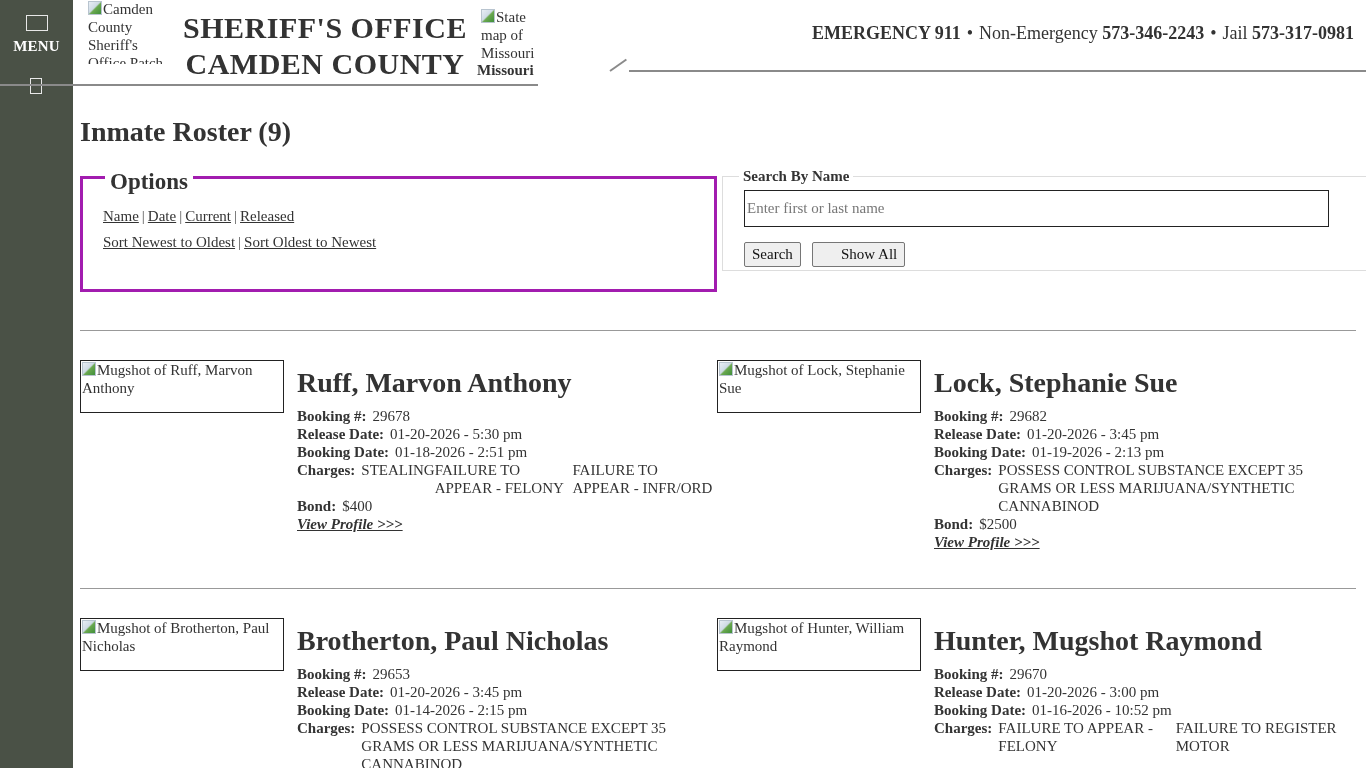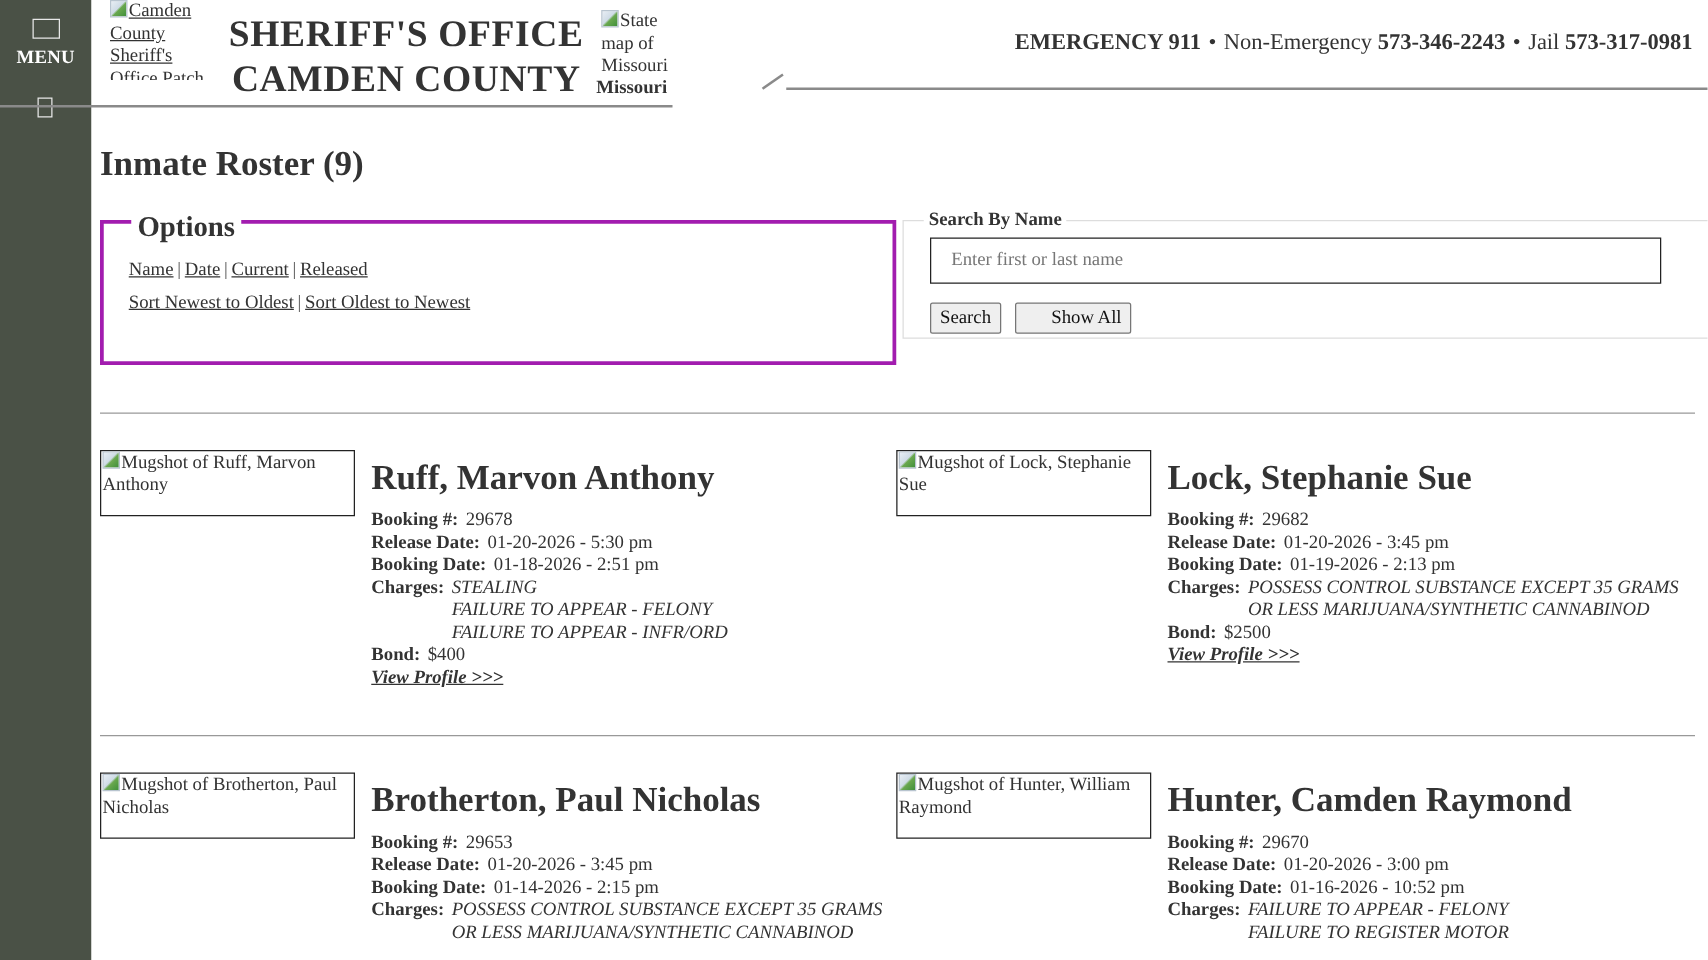--- a/index.html
+++ b/index.html
@@ -39,21 +39,21 @@
   }
   .header-line-diag {
     position: absolute; left: 537px; top: 70px; width: 20px; height: 2px; background: #8a8a8a;
     transform-origin: left center; transform: rotate(-35deg) translate(0, 0);
   }
   .header-line-right {
     position: absolute; left: 556px; top: 70px; width: 810px; height: 2px; background: #8a8a8a;
   }
   .patch-img {
     position: absolute; left: 88px; top: 0px; width: 80px; height: 64px;
-    font-size: 15px; line-height: 18px; color: #333; overflow: hidden; text-decoration: underline;
+    font-size: 15px; line-height: 18px; color: #333; overflow: hidden;
   }
   .broken-img-icon {
     display: inline-block; width: 14px; height: 14px; vertical-align: -1px; margin-right: 1px;
     background: linear-gradient(135deg, #e8eef4 0%, #cfdbe6 45%, #6aa84f 55%, #3f8f3a 100%);
     border: 1px solid #b8c4cf;
   }
   .site-title {
     position: absolute; left: 180px; top: 10px; width: 290px;
     text-align: center; font-weight: bold; font-size: 30px; line-height: 36px; color: #333;
     letter-spacing: 0.5px;
@@ -92,21 +92,21 @@
   .search-box {
     position: absolute; left: 642px; top: 76px; width: 719px; height: 95px;
     border: 1px solid #dddddd;
   }
   .search-legend {
     position: absolute; left: 16px; top: -9px; background: #fff; padding: 0 4px;
     font-size: 15px; font-weight: bold; color: #333;
   }
   .search-input {
     position: absolute; left: 21px; top: 13px; width: 585px; height: 37px;
-    border: 1px solid #222; padding: 0 16px; font-size: 15px;
+    border: 1px solid #222; padding: 0 2px; font-size: 15px;
     font-family: "Liberation Serif", "DejaVu Serif", serif; color: #333; outline: none;
   }
   .search-input::placeholder { color: #777; }
   .btn {
     position: absolute; top: 65px; height: 25px; padding: 0 7px;
     border: 1px solid #767676; border-radius: 2px; background: #efefef;
     font-family: "Liberation Serif", "DejaVu Serif", serif; font-size: 15px; color: #111;
     cursor: pointer;
   }
   .btn.search { left: 21px; }
@@ -124,21 +124,21 @@
   .inmate-name {
     position: absolute; left: 217px; top: 7px; margin: 0;
     font-size: 28px; font-weight: bold; color: #333; white-space: nowrap;
   }
   .details {
     position: absolute; left: 217px; top: 47px; font-size: 15px; line-height: 18px; color: #333;
     width: 420px;
   }
   .drow { display: flex; }
   .drow .lbl { font-weight: bold; margin-right: 6px; white-space: nowrap; }
-  .charges-list { display: flex; flex-direction: column; font-style: italic; }
+  .charges-list { display: flex; flex-direction: row; }
   .view-link { font-weight: bold; font-style: italic; color: #333; text-decoration: underline; }
 </style>
 </head>
 <body>
 
 <div class="sidebar">
   <div class="menu-btn">
     <div class="menu-box"></div>
     <div class="menu-label">MENU</div>
   </div>
@@ -275,21 +275,21 @@
           <span class="lbl">Charges:</span>
         <div class="charges-list">
           <span>POSSESS CONTROL SUBSTANCE EXCEPT 35 GRAMS OR LESS MARIJUANA/SYNTHETIC CANNABINOD</span>
         </div>
       </div>
     </div>
   </div>
 
   <div class="card" style="left:637px; top:518px;">
     <div class="mugshot"><span class="broken-img-icon"></span><span>Mugshot of Hunter, William Raymond</span></div>
-    <h2 class="inmate-name">Hunter, Camden Raymond</h2>
+    <h2 class="inmate-name">Hunter, Mugshot Raymond</h2>
     <div class="details">
       <div class="drow">
           <span class="lbl">Booking #:</span>
           <span>29670</span>
         </div>
       <div class="drow">
           <span class="lbl">Release Date:</span>
           <span>01-20-2026 - 3:00 pm</span>
         </div>
       <div class="drow">

